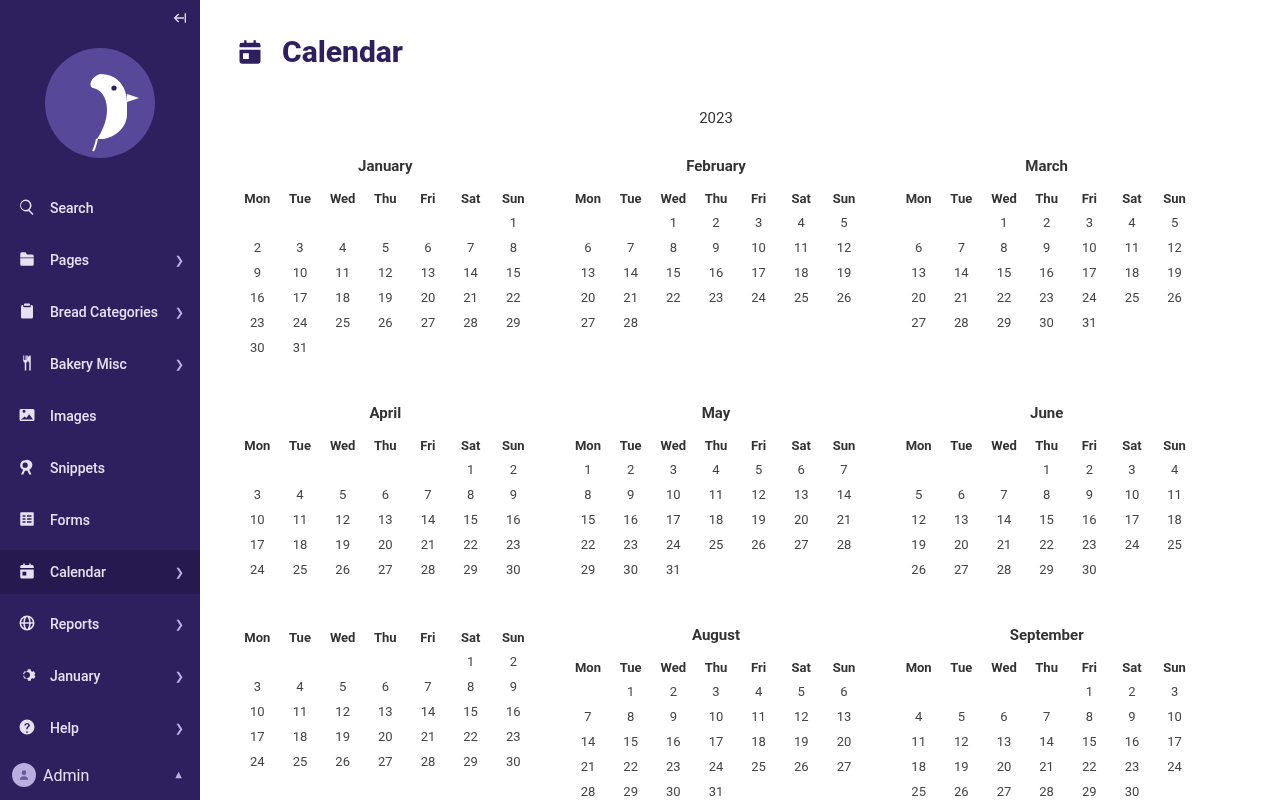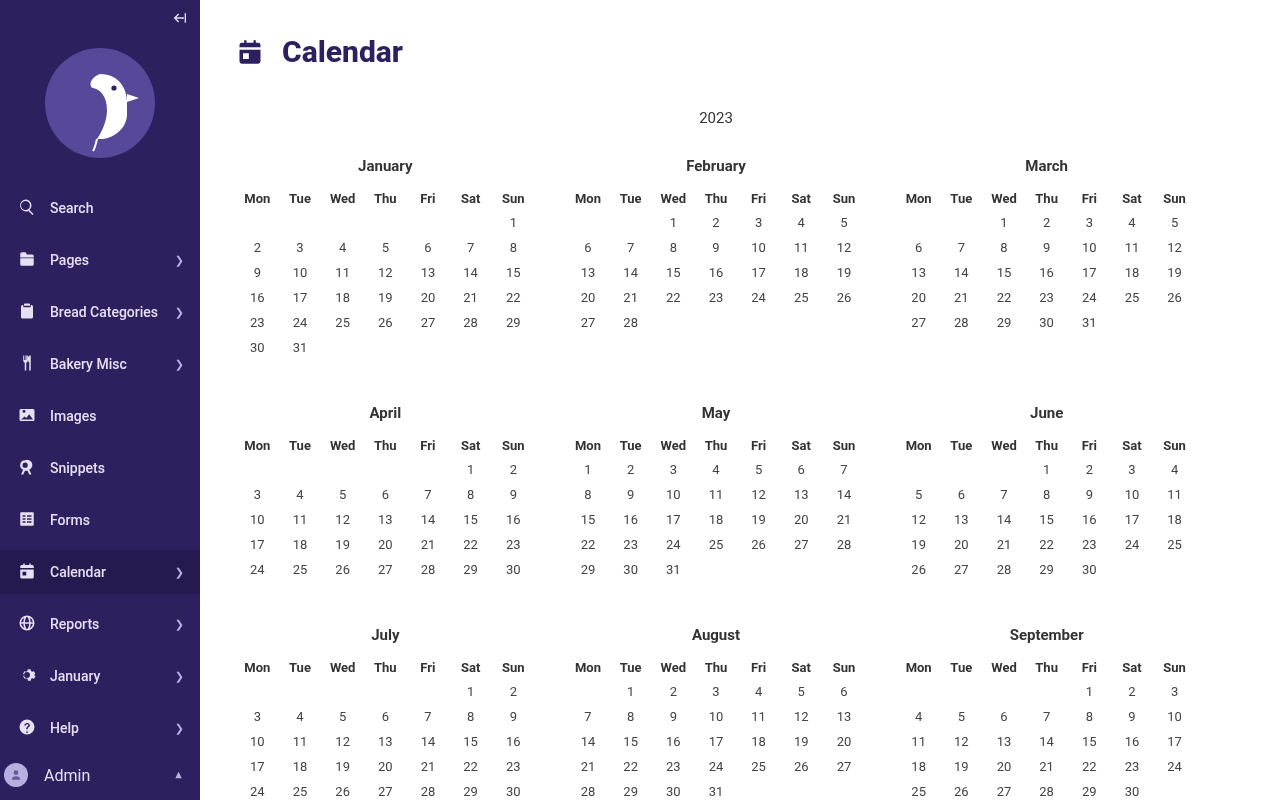--- a/index.html
+++ b/index.html
@@ -7,21 +7,21 @@
 .app { display:flex; width:1280px; height:800px; overflow:hidden; background:#fff; }
 .sidebar { width:200px; background:#2e1f5e; color:#e6e0f3; display:flex; flex-direction:column; position:relative; }
 .collapse { position:absolute; right:12px; top:10px; color:#e6e0f3; font-size:16px; cursor:pointer; }
 .logo-wrap { display:flex; justify-content:center; padding:48px 0 28px; }
 .logo { width:110px; height:110px; }
 .nav { display:flex; flex-direction:column; gap:8px; flex:1; }
 .nav-item { display:flex; align-items:center; padding:0 18px; height:44px; font-size:14px; font-weight:500; color:#e6e0f3; cursor:pointer; gap:14px; position:relative; }
 .nav-item.active { background:#251950; }
 .nav-item .chev { position:absolute; right:16px; font-size:11px; color:#b9aee0; }
 .nav-item svg { width:18px; height:18px; flex-shrink:0; }
-.user-row { display:flex; align-items:center; padding:0 4px; height:56px; gap:16px; cursor:pointer; position:relative; }
+.user-row { display:flex; align-items:center; padding:0 12px; height:56px; gap:7px; cursor:pointer; position:relative; }
 .avatar { width:24px; height:24px; border-radius:50%; background:#b9aee0; display:flex; align-items:center; justify-content:center; }
 .avatar svg { width:14px; height:14px; fill:#6a5a9c; }
 .user-row .chev { position:absolute; right:16px; font-size:11px; color:#b9aee0; transform:rotate(180deg); }
 .main { flex:1; padding:34px 0 0 36px; overflow:auto; }
 .page-title { display:flex; align-items:center; gap:18px; color:#2e1f5e; font-size:30px; font-weight:800; margin-bottom:40px; }
 .page-title svg { width:28px; height:28px; }
 .year { text-align:center; font-weight:400; font-size:15px; margin-bottom:30px; color:#333; width:960px; }
 .months { display:grid; grid-template-columns:repeat(3,1fr); width:960px; column-gap:32px; row-gap:44px; }
 .month { }
 .month-name { text-align:center; font-weight:700; font-size:15px; margin-bottom:12px; color:#333; }
@@ -524,21 +524,20 @@
                 <td>28</td>
                 <td>29</td>
                 <td>30</td>
                 <td></td>
                 <td></td>
               </tr>
             </tbody>
           </table>
         </div>
         <div class="month">
-          <div class="month-name">July</div>
           <table>
             <thead>
               <tr>
                 <th>Mon</th>
                 <th>Tue</th>
                 <th>Wed</th>
                 <th>Thu</th>
                 <th>Fri</th>
                 <th>Sat</th>
                 <th>Sun</th>

